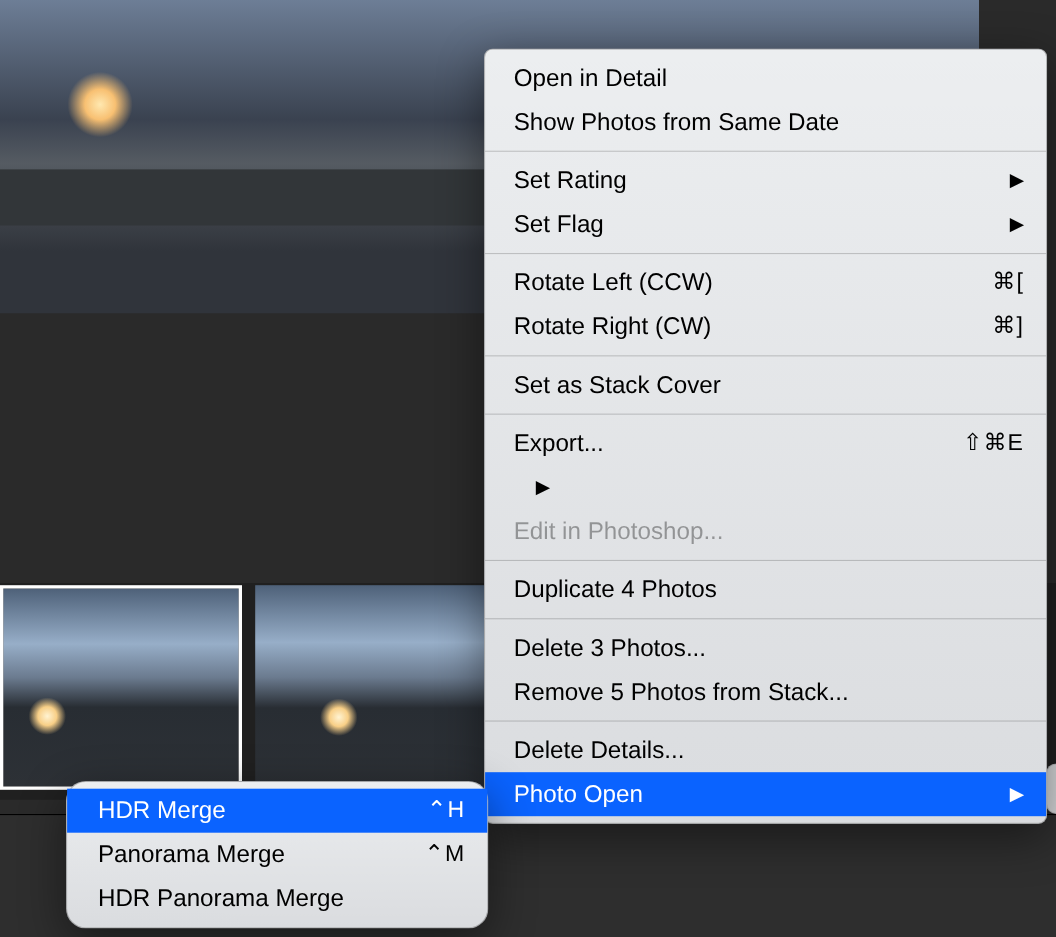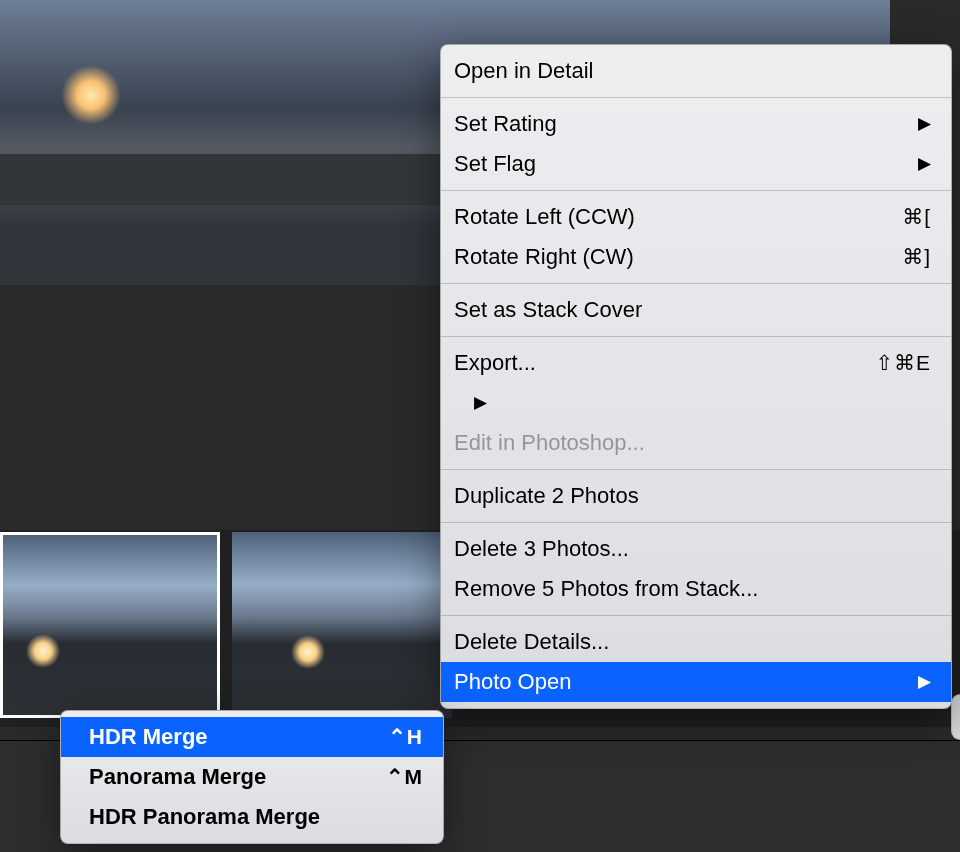--- a/index.html
+++ b/index.html
@@ -93,21 +93,21 @@
     border-radius: 8px;
     box-shadow: 0 12px 42px rgba(0,0,0,0.45);
     padding: 6px 0;
     font-size: 22px;
     color: #000;
   }
   .menu .item {
     display: flex;
     align-items: center;
     justify-content: space-between;
-    padding: 4px 20px 4px 13px;
+    padding: 4px 20px 4px 26px;
     min-height: 32px;
     line-height: 32px;
     white-space: nowrap;
   }
   .menu .item .label {}
   .menu .item .shortcut {
     font-size: 21px;
     letter-spacing: 1px;
     margin-left: 24px;
   }
@@ -136,22 +136,21 @@
     left: 440px;
     top: 44px;
     width: 510px;
   }
 
   
   .menu.sub {
     left: 60px;
     top: 710px;
     width: 382px;
-    border-radius: 8px;
-    font-weight: bold;
+    border-radius: 18px;
   }
   .menu.sub .item { padding-left: 28px; }
 
   
   .side-tag {
     position: absolute;
     right: 0;
     top: 694px;
     width: 8px;
     height: 44px;
@@ -181,20 +180,23 @@
   </div>
 
   <div class="bottom-bar"></div>
 
   <div class="side-tag"></div>
 
   <div class="menu main">
     <div class="item">
       <span class="label">Open in Detail</span>
     </div>
+    <div class="item">
+      <span class="label">Show Photos from Same Date</span>
+    </div>
     <div class="sep"></div>
     <div class="item">
       <span class="label">Set Rating</span>
       <span class="sub-arrow">▶</span>
     </div>
     <div class="item">
       <span class="label">Set Flag</span>
       <span class="sub-arrow">▶</span>
     </div>
     <div class="sep"></div>
@@ -216,21 +218,21 @@
       <span class="shortcut">⇧⌘E</span>
     </div>
     <div class="item">
       <span class="sub-arrow">▶</span>
     </div>
     <div class="item disabled">
       <span class="label">Edit in Photoshop...</span>
     </div>
     <div class="sep"></div>
     <div class="item">
-      <span class="label">Duplicate 2 Photos</span>
+      <span class="label">Duplicate 4 Photos</span>
     </div>
     <div class="sep"></div>
     <div class="item">
       <span class="label">Delete 3 Photos...</span>
     </div>
     <div class="item">
       <span class="label">Remove 5 Photos from Stack...</span>
     </div>
     <div class="sep"></div>
     <div class="item">

